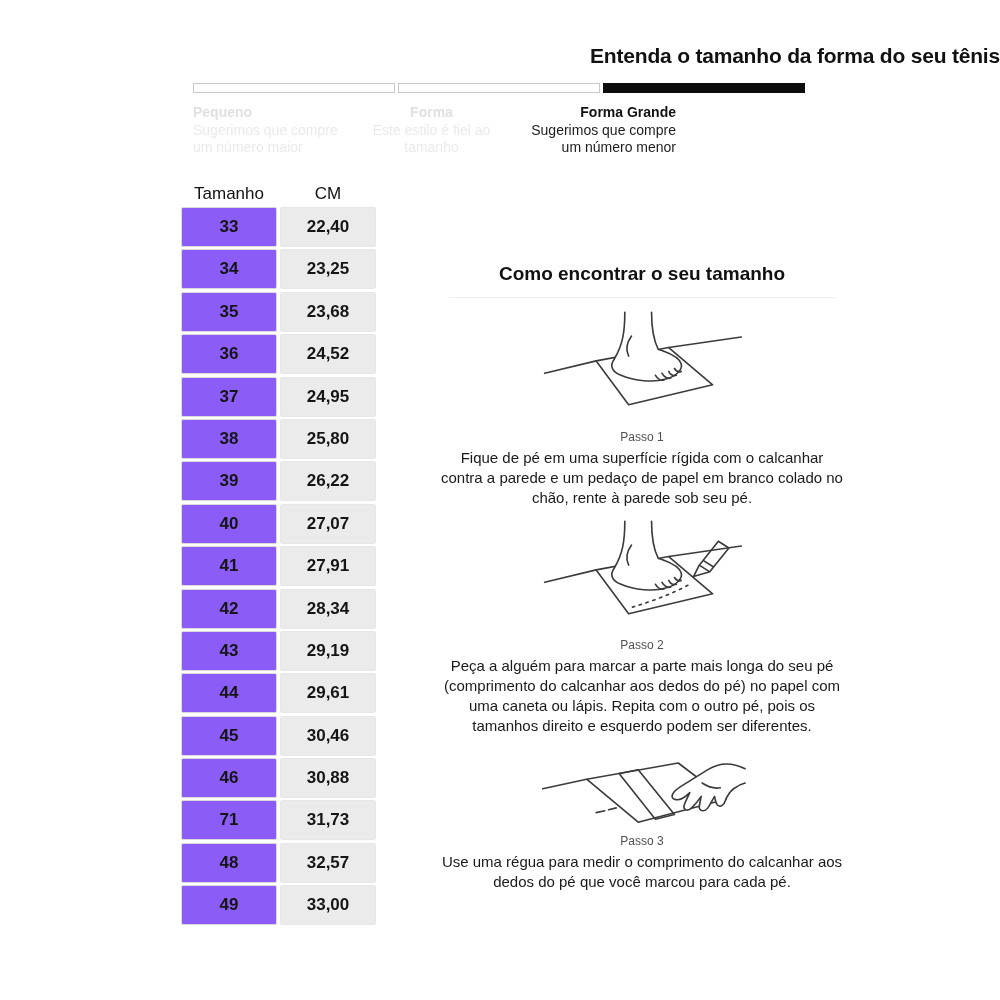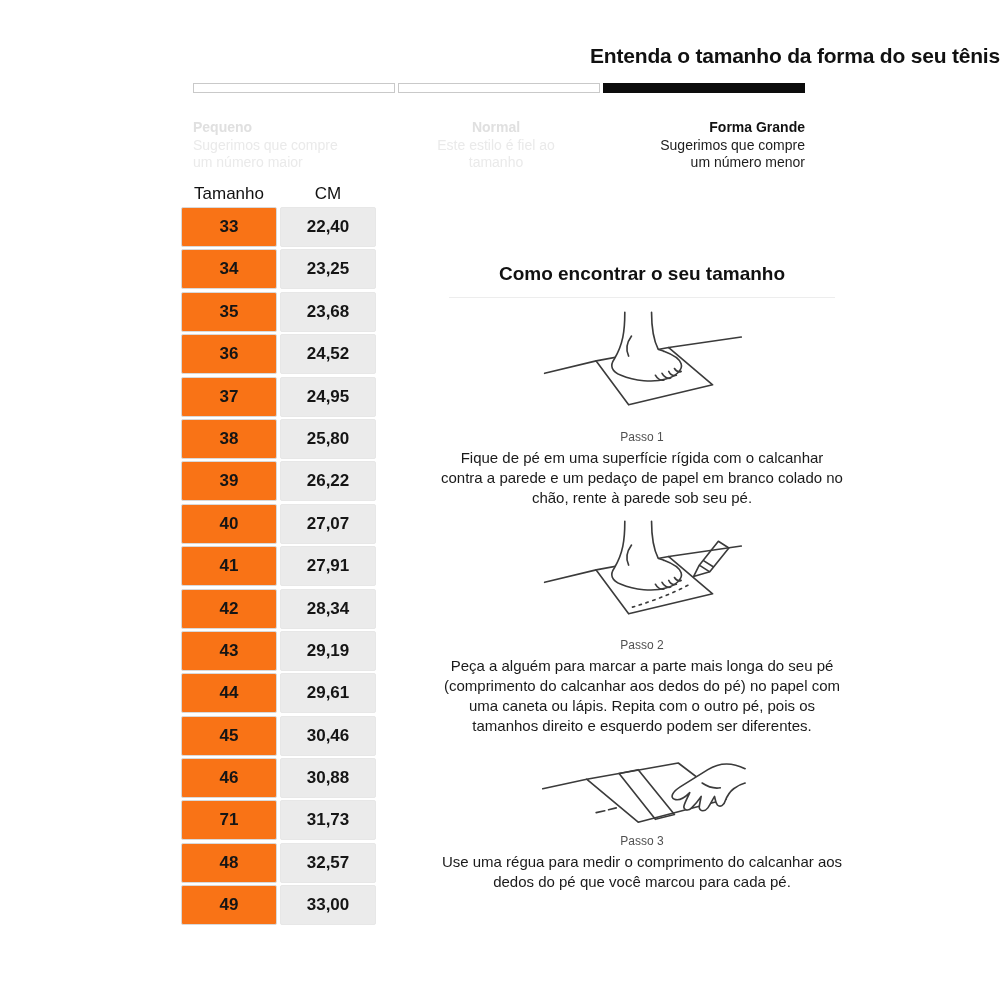--- a/index.html
+++ b/index.html
@@ -23,37 +23,37 @@
   
   .page-title{
     position:absolute;top:44px;left:0;width:1000px;text-align:right;
     font-size:21px;font-weight:bold;letter-spacing:-.2px;color:var(--text-black);
   }
   
   .meter{position:absolute;left:193px;top:83px;width:612px}
   .meter-bars{display:flex;gap:3px;height:10px}
   .meter-bar{flex:1;background:#fff;border:1px solid var(--bar-border)}
   .meter-bar.active{background:var(--bar-black);border-color:var(--bar-black)}
-  .meter-labels{display:flex;justify-content:space-between;margin-top:26px}
+  .meter-labels{display:flex;justify-content:flex-start;margin-top:11px}
   .meter-group{font-size:14px;line-height:17.5px}
   .meter-group .g-title{font-weight:bold;color:var(--inactive-title)}
   .meter-group .g-desc{color:var(--inactive-desc)}
   .meter-group.active .g-title{color:var(--text-black)}
   .meter-group.active .g-desc{color:#1d1d1d}
   .mg-0{width:156px;text-align:left}
   .mg-1{width:165px;text-align:center}
   .mg-2{width:162px;text-align:right}
   
   .size-table{position:absolute;left:181px;top:185px;width:195px}
   .thead{display:flex;gap:3px;margin-bottom:4px}
   .thead .th{flex:1;text-align:center;font-weight:normal;font-size:17px;height:18px;line-height:18px}
   .trow{display:flex;gap:3px;margin-bottom:2.4px;height:40px}
   .cell{flex:1;display:flex;align-items:center;justify-content:center;
         font-weight:bold;font-size:17px;color:#151515;border-radius:2px}
-  .cell.size{background:#f97316;border:1px solid var(--cell-border)}
+  .cell.size{background:#8b5cf6;border:1px solid var(--cell-border)}
   .cell.cm{background:var(--cell-gray);border:1px solid #e7e7e7}
   
   .guide{position:absolute;left:441px;top:262px;width:402px;text-align:center}
   .guide-title{font-size:19px;font-weight:bold;line-height:23px;color:var(--text-black)}
   .guide-divider{height:1px;background:var(--divider);margin:12px 8px 0 8px}
   .step-icon{display:block;margin:10px auto 0 auto}
   .step-icon.s3{margin-top:6px}
   .step-caption{margin-top:20px;font-size:12px;color:var(--caption-gray)}
   .step-caption.c3{margin-top:8px}
   .step-text{margin-top:4px;font-size:15px;line-height:20px;color:#1a1a1a}
@@ -70,21 +70,21 @@
     <div class="meter-bar"></div>
     <div class="meter-bar"></div>
     <div class="meter-bar active"></div>
   </div>
   <div class="meter-labels">
     <div class="meter-group mg-0">
       <div class="g-title">Pequeno</div>
       <div class="g-desc">Sugerimos que compre um número maior</div>
     </div>
     <div class="meter-group mg-1">
-      <div class="g-title">Normal</div>
+      <div class="g-title">Forma</div>
       <div class="g-desc">Este estilo é fiel ao tamanho</div>
     </div>
     <div class="meter-group mg-2 active">
       <div class="g-title">Forma Grande</div>
       <div class="g-desc">Sugerimos que compre um número menor</div>
     </div>
   </div>
 </div>
 
 <div class="size-table">

